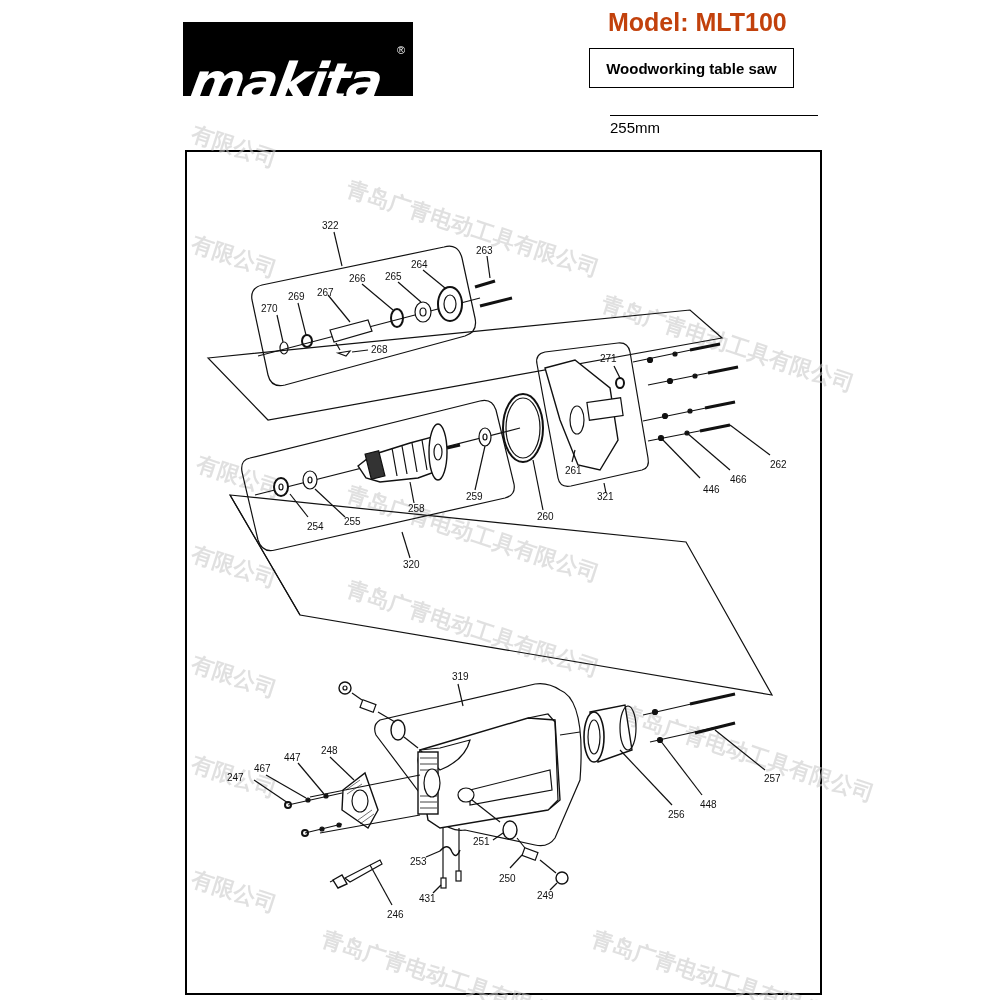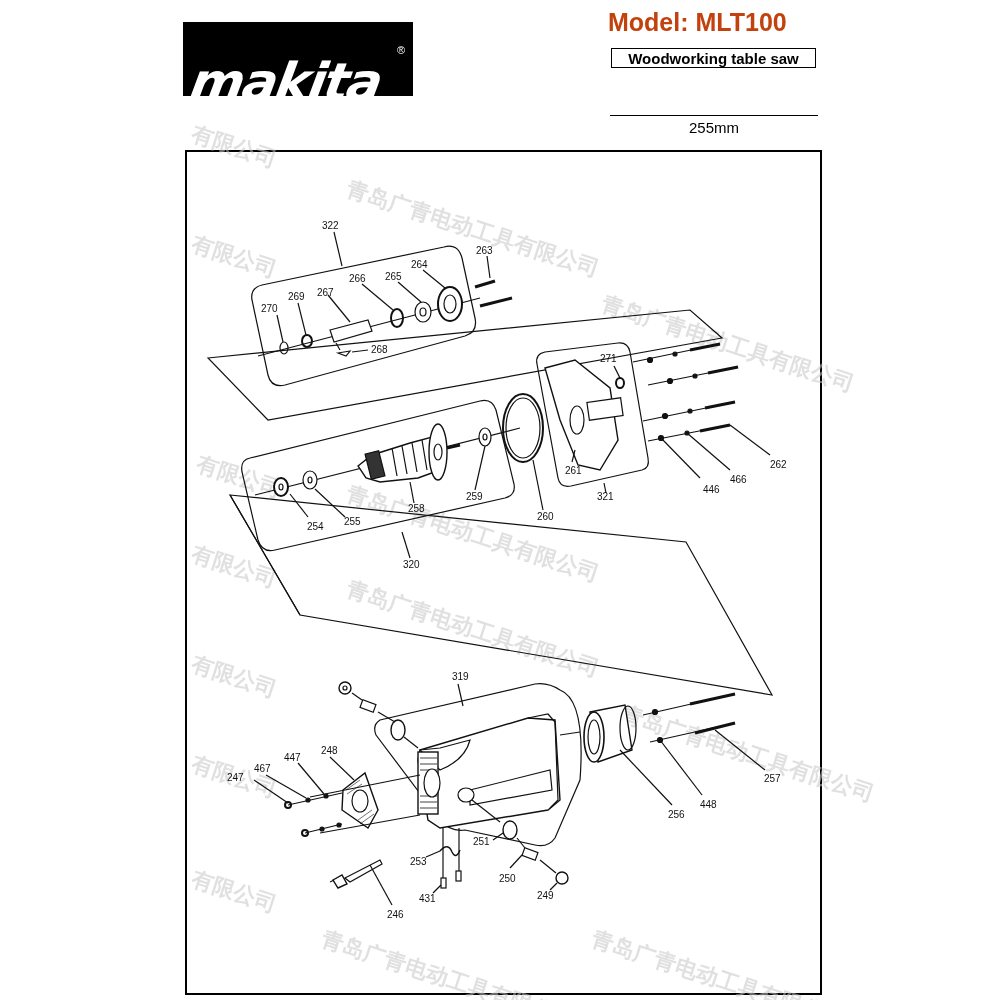--- a/index.html
+++ b/index.html
@@ -2,23 +2,23 @@
 <html><head>
 <meta charset="utf-8">
 <style>
   html, body { margin:0; padding:0; background:#ffffff; }
   body { width:1000px; height:1000px; position:relative; overflow:hidden; font-family:"Liberation Sans", sans-serif; }
   .logo { position:absolute; left:183px; top:22px; width:230px; height:80px; background:#000; }
   .logo-text { position:absolute; left:8px; bottom:-6px; color:#fff; font-family:"DejaVu Sans", sans-serif; font-weight:bold; font-style:italic; font-size:52px; letter-spacing:-2px; line-height:1; transform:skewX(-10deg); }
   .logo-strip { position:absolute; left:0; right:0; bottom:0; height:6px; background:#fff; }
   .logo-reg { position:absolute; right:8px; top:22px; color:#fff; font-size:11px; }
   .model { position:absolute; left:608px; top:8px; font-size:25px; font-weight:bold; color:#c2410c; white-space:nowrap; }
-  .subtitle-box { position:absolute; left:611px; top:48px; width:205px; height:20px; border:1.5px solid #000; box-sizing:border-box; display:flex; align-items:center; justify-content:center; font-size:15px; font-weight:bold; }
+  .subtitle-box { position:absolute; left:589px; top:48px; width:205px; height:40px; border:1.5px solid #000; box-sizing:border-box; display:flex; align-items:center; justify-content:center; font-size:15px; font-weight:bold; }
   .rule { position:absolute; left:610px; top:115px; width:208px; height:0; border-top:1.5px solid #000; }
-  .size { position:absolute; left:610px; top:119px; width:208px; text-align:center; font-size:15px; }
+  .size { position:absolute; left:610px; top:119px; width:208px; text-align:left; font-size:15px; }
   .frame { position:absolute; left:185px; top:150px; width:637px; height:845px; border:2.5px solid #000; box-sizing:border-box; }
   svg.diagram { position:absolute; left:0; top:0; }
   .lbl { font-family:"Liberation Sans", sans-serif; font-size:10px; fill:#111; }
   .wm { font-family:"DejaVu Serif", serif; font-size:22px; fill:#c8c8c8; opacity:0.55; font-weight:bold; }
 </style>
 </head>
 <body>
 
 <div class="logo">
   <div class="logo-text">makita</div>

